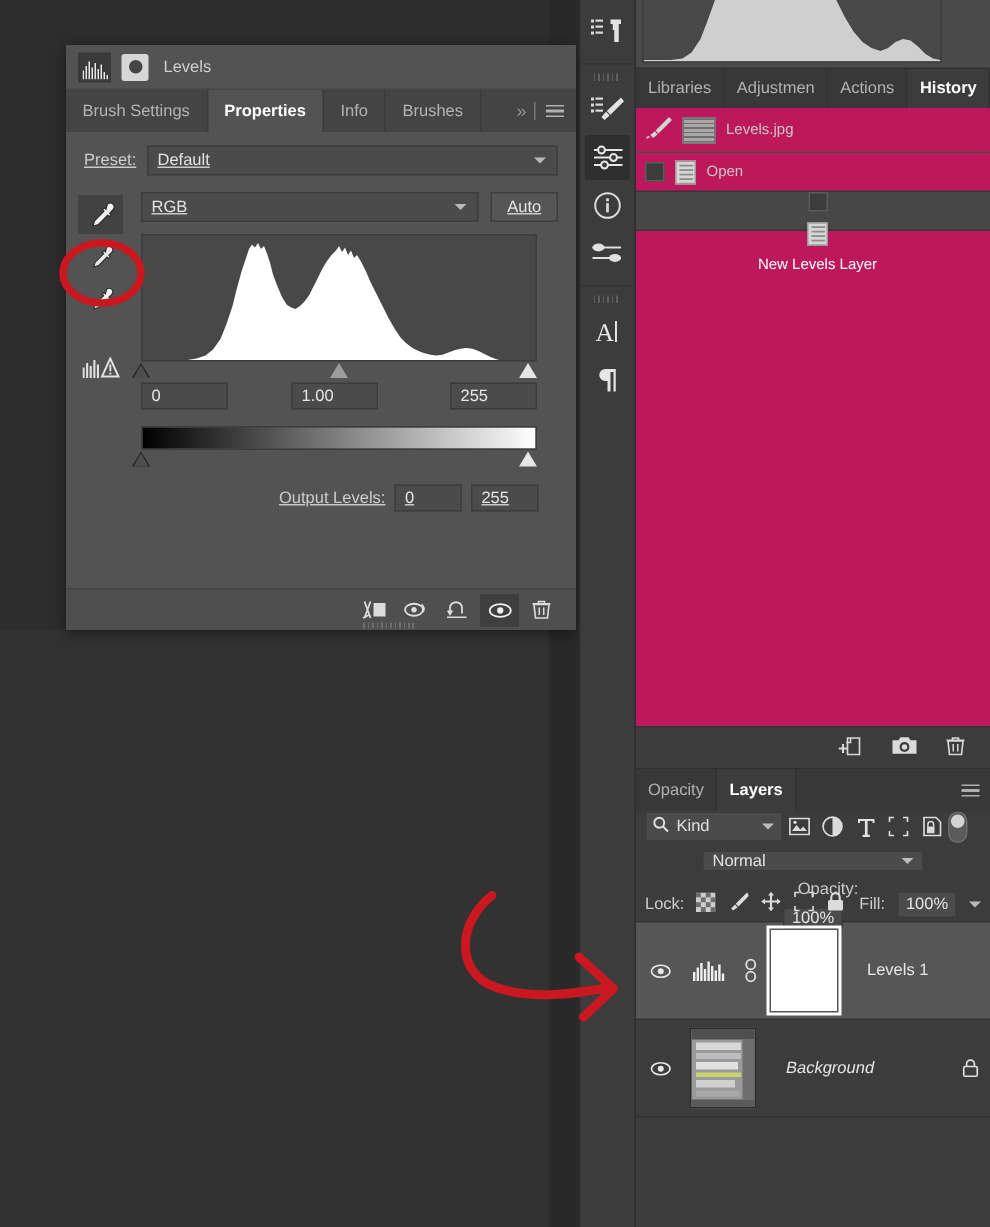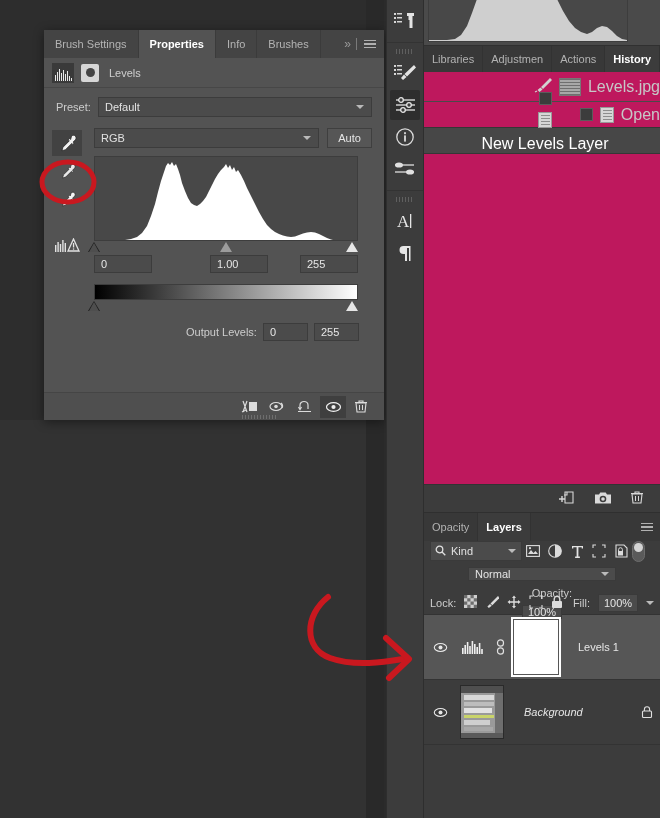--- a/index.html
+++ b/index.html
@@ -62,21 +62,21 @@
     display:flex; align-items:flex-end; justify-content:center; padding-bottom:2px;
   }
   .levels-ico svg { display:block; }
   .mask-ico {
     width: 18px; height: 18px; border-radius: 2px; background: #d7d7d7;
     display:flex; align-items:center; justify-content:center;
   }
   .mask-ico .dot { width: 9px; height: 9px; border-radius: 50%; background: #454545; }
   #props-head .title { font-size: 11px; color: #cfcfcf; margin-left: 3px; }
 
-  #props-body { padding: 8px 12px 0 12px; position: relative; }
+  #props-body { padding: 8px 12px 0 12px; position: relative; text-decoration: underline; }
 
   .preset-row { display:flex; align-items:center; height: 22px; margin-bottom: 10px; }
   .preset-row .lbl { width: 42px; color:#cdcdcd; font-size:11px; }
   .combo {
     flex: 1; height: 20px; background: #4b4b4b;
     border: 1px solid #3c3c3c; display:flex; align-items:center;
     padding: 0 6px; color:#e2e2e2; font-size:11px; position:relative;
   }
   .combo .caret {
     position:absolute; right:7px; top:50%; transform:translateY(-50%);
@@ -180,21 +180,21 @@
 
   
   #history-panel { position:absolute; left:0; top:46px; width:236px; height:466px; background:#be185d; }
   #hist-tabs { display:flex; height:26px; background:#383838; }
   .rtab { display:flex;align-items:center;padding:0 8px;font-size:11px;color:#b2b2b2;
     border-right:1px solid #323232; }
   .rtab.active { background:#3c3c3c; color:#ffffff; font-weight:bold; }
   .rtab-menu { margin-left:auto; display:flex;align-items:center; padding-right:7px; }
 
   .hrow { display:flex; align-items:center; height:26px; padding-left:6px; gap:7px;
-    border-bottom:1px solid #363636; font-size:16px; color:#c7c7c7;justify-content:flex-end; }
+    border-bottom:1px solid #363636; font-size:10px; color:#c7c7c7; }
   .hrow.snapshot { height:30px; border-bottom:1px solid #4a4a4a; }
   .hrow.selected { background:#474747; color:#ffffff;flex-direction:column; }
   .hstate-box { width:13px;height:13px;border:1px solid #5c5c5c; background:#3c3c3c; flex:none; }
   .hthumb-doc { width:22px;height:18px;border:1px solid #777; background:#8b8b8b; flex:none;
     background-image: repeating-linear-gradient(to bottom,#6f6f6f 0 1px,#a8a8a8 1px 3px); }
   .hpage { width:14px;height:16px;background:#d6d6d6;border:1px solid #9a9a9a;flex:none;
     background-image: repeating-linear-gradient(to bottom,transparent 0 2px,#8d8d8d 2px 3px);
     background-position: 2px 3px; background-size: 9px 3px; background-repeat: repeat-y; }
 
   #history-footer {
@@ -252,44 +252,20 @@
 <body>
 
 <div id="root">
 
   <div id="workspace">
     <div id="doc-area"></div>
     <div id="doc-shadow"></div>
   </div>
 
   <div id="props-panel">
-
-    <div id="props-tabs">
-      <div class="ptab">
-        <span>Brush Settings</span>
-      </div>
-      <div class="ptab active">
-        <span>Properties</span>
-      </div>
-      <div class="ptab">
-        <span>Info</span>
-      </div>
-      <div class="ptab">
-        <span>Brushes</span>
-      </div>
-      <div id="props-tabs-right">
-        <span class="chev2">»</span>
-        <span class="vbar"></span>
-        <span class="hamb">
-            <i></i>
-            <i></i>
-            <i></i>
-          </span>
-      </div>
-    </div>
 
     <div id="props-head">
       <span class="levels-ico">
         <svg width="17" height="13" viewBox="0 0 17 13">
           <g fill="#e8e8e8">
             <rect x="0" y="7" width="1" height="6"></rect>
               <rect x="2" y="4" width="1" height="9"></rect>
             <rect x="4" y="1" width="1" height="12"></rect>
               <rect x="6" y="5" width="1" height="8"></rect>
             <rect x="8" y="2" width="1" height="11"></rect>
@@ -299,20 +275,44 @@
             <rect x="16" y="10" width="1" height="3"></rect>
           </g>
         </svg>
       </span>
       <span class="mask-ico">
           <span class="dot"></span>
         </span>
       <span class="title">Levels</span>
     </div>
 
+    <div id="props-tabs">
+      <div class="ptab">
+        <span>Brush Settings</span>
+      </div>
+      <div class="ptab active">
+        <span>Properties</span>
+      </div>
+      <div class="ptab">
+        <span>Info</span>
+      </div>
+      <div class="ptab">
+        <span>Brushes</span>
+      </div>
+      <div id="props-tabs-right">
+        <span class="chev2">»</span>
+        <span class="vbar"></span>
+        <span class="hamb">
+            <i></i>
+            <i></i>
+            <i></i>
+          </span>
+      </div>
+    </div>
+
     <div id="props-body">
 
       <div class="preset-row">
         <span class="lbl">Preset:</span>
         <div class="combo">
           <span>Default</span>
           <span class="caret"></span>
         </div>
       </div>
 
@@ -376,21 +376,21 @@
       <div class="slider-track">
         <div class="tri black" style="left:-6px;"></div>
         <div class="tri gray" style="left:126px;"></div>
         <div class="tri white" style="left:252px;"></div>
       </div>
 
       <div class="inputs-row">
         <div class="numfield" style="left:0px;width:58px;">
           <span>0</span>
         </div>
-        <div class="numfield" style="left:116px;width:58px;">
+        <div class="numfield" style="left:100px;width:58px;">
           <span>1.00</span>
         </div>
         <div class="numfield" style="left:206px;width:58px;">
           <span>255</span>
         </div>
       </div>
 
       <div class="gradbar"></div>
       <div class="out-track">
         <div class="tri black" style="left:-6px;"></div>

